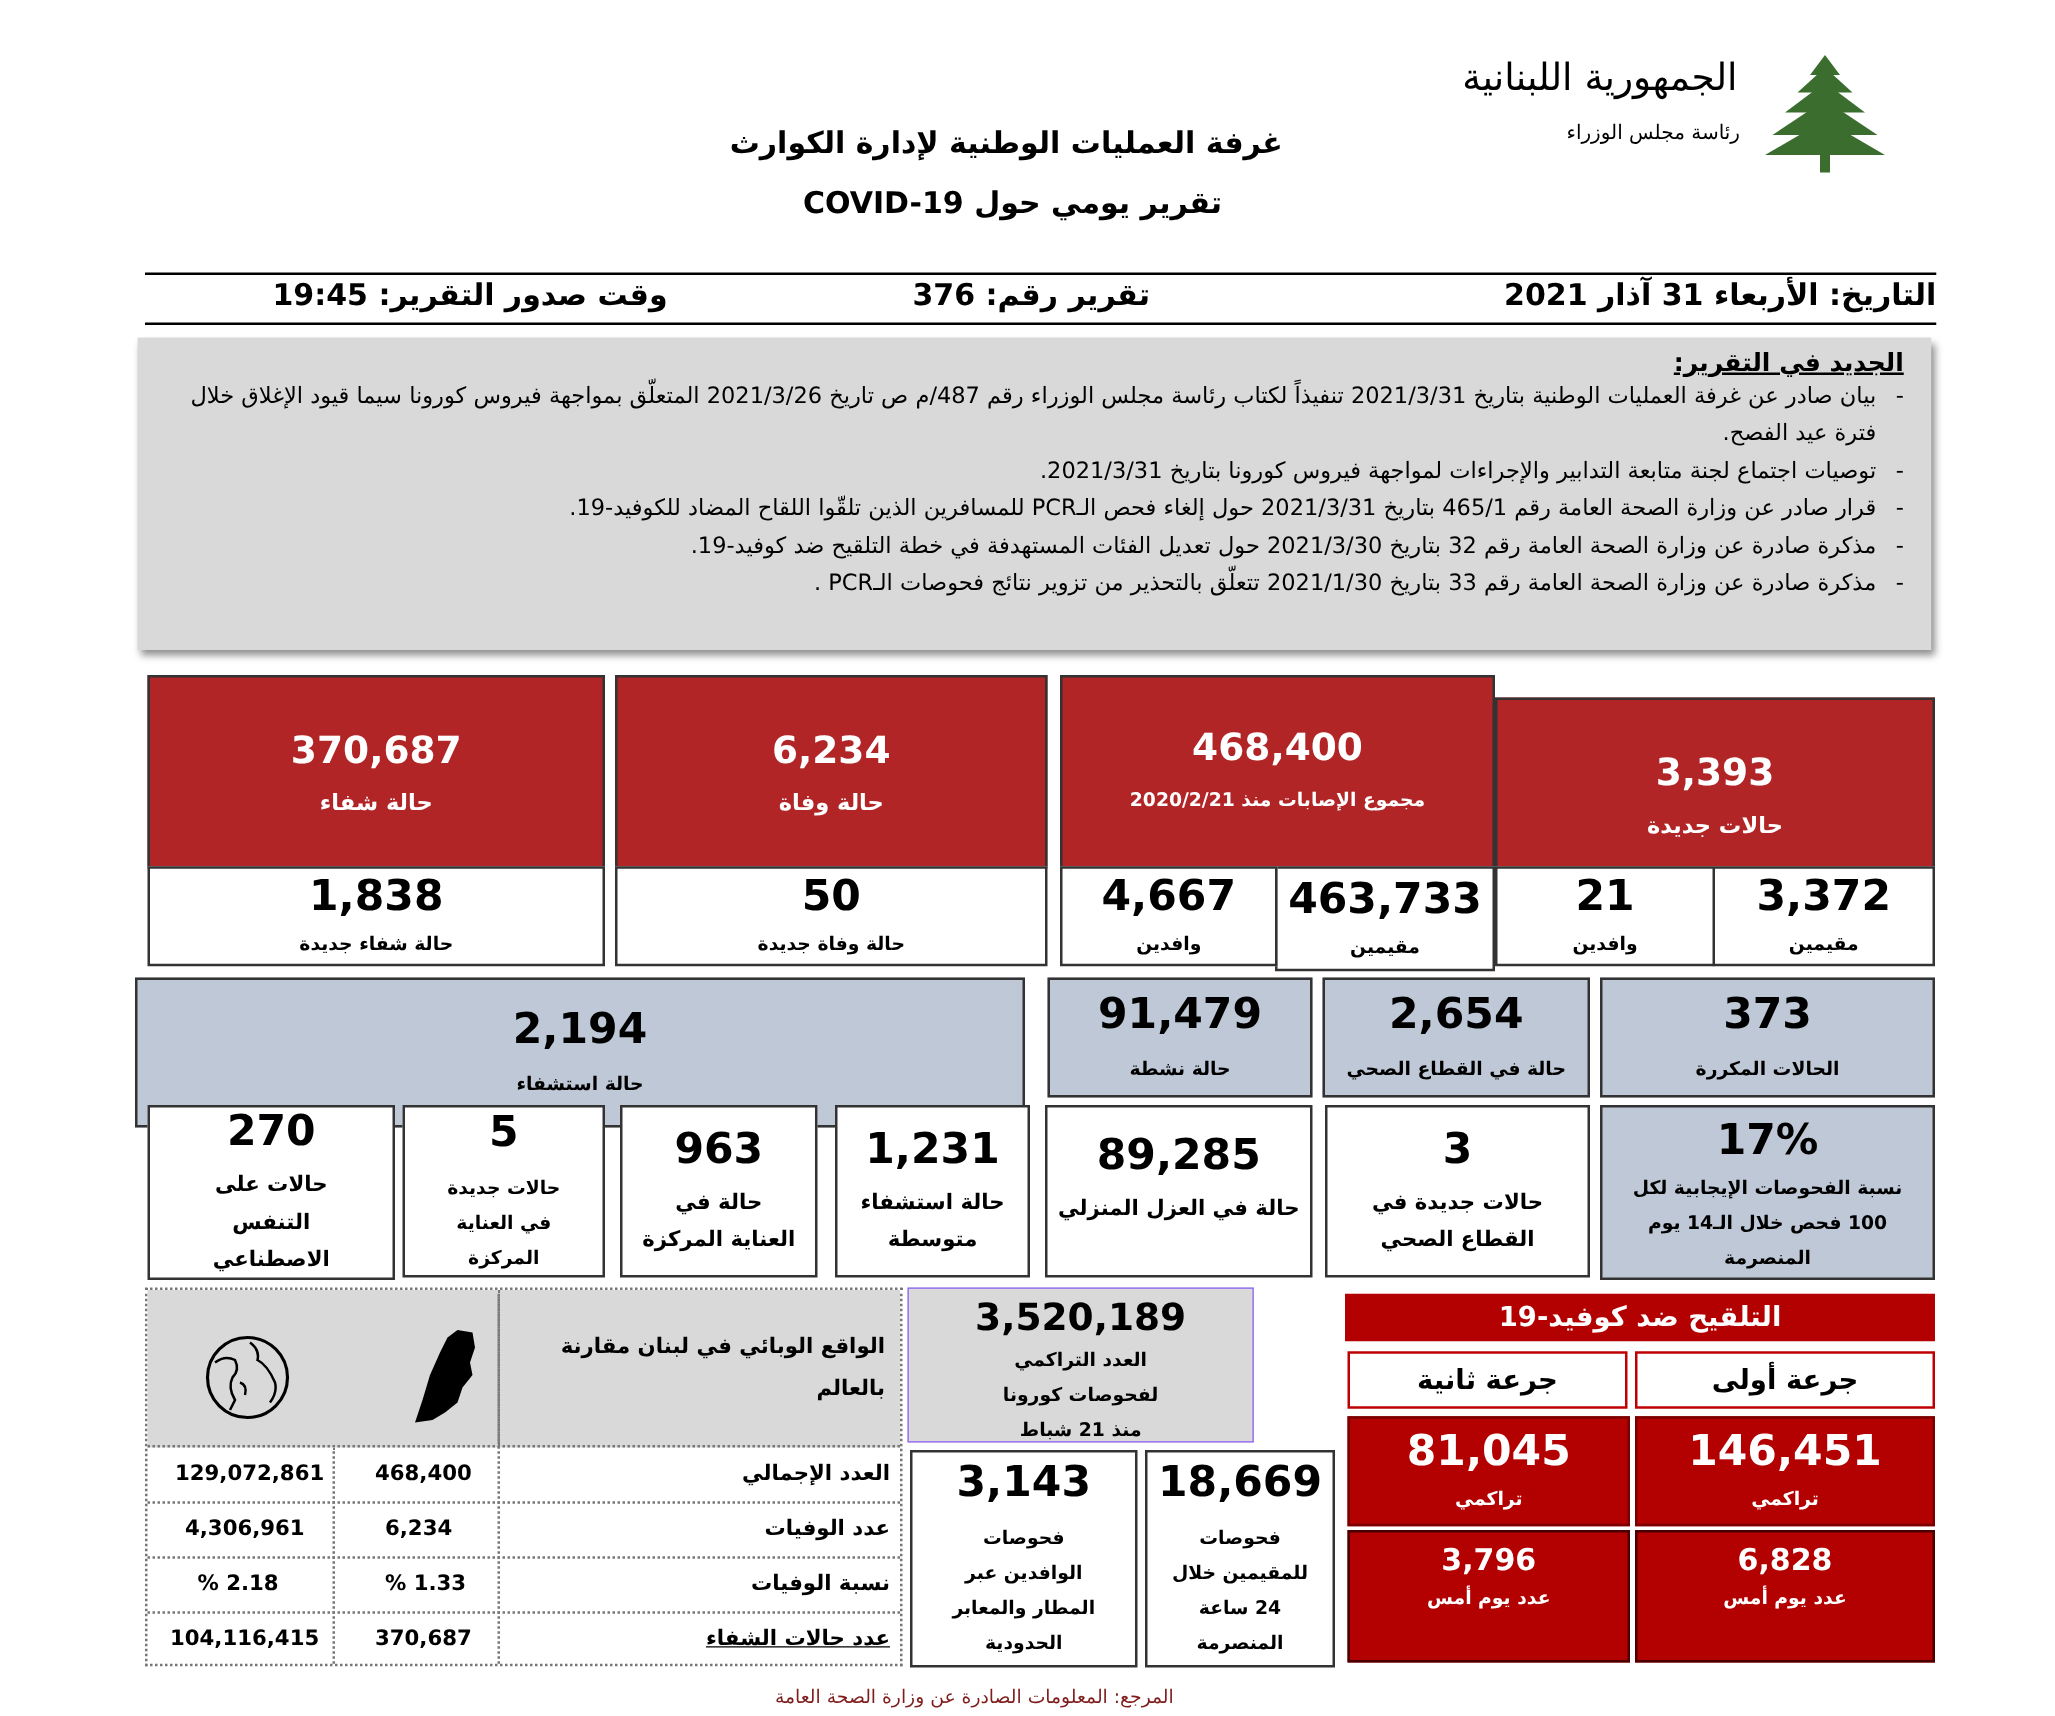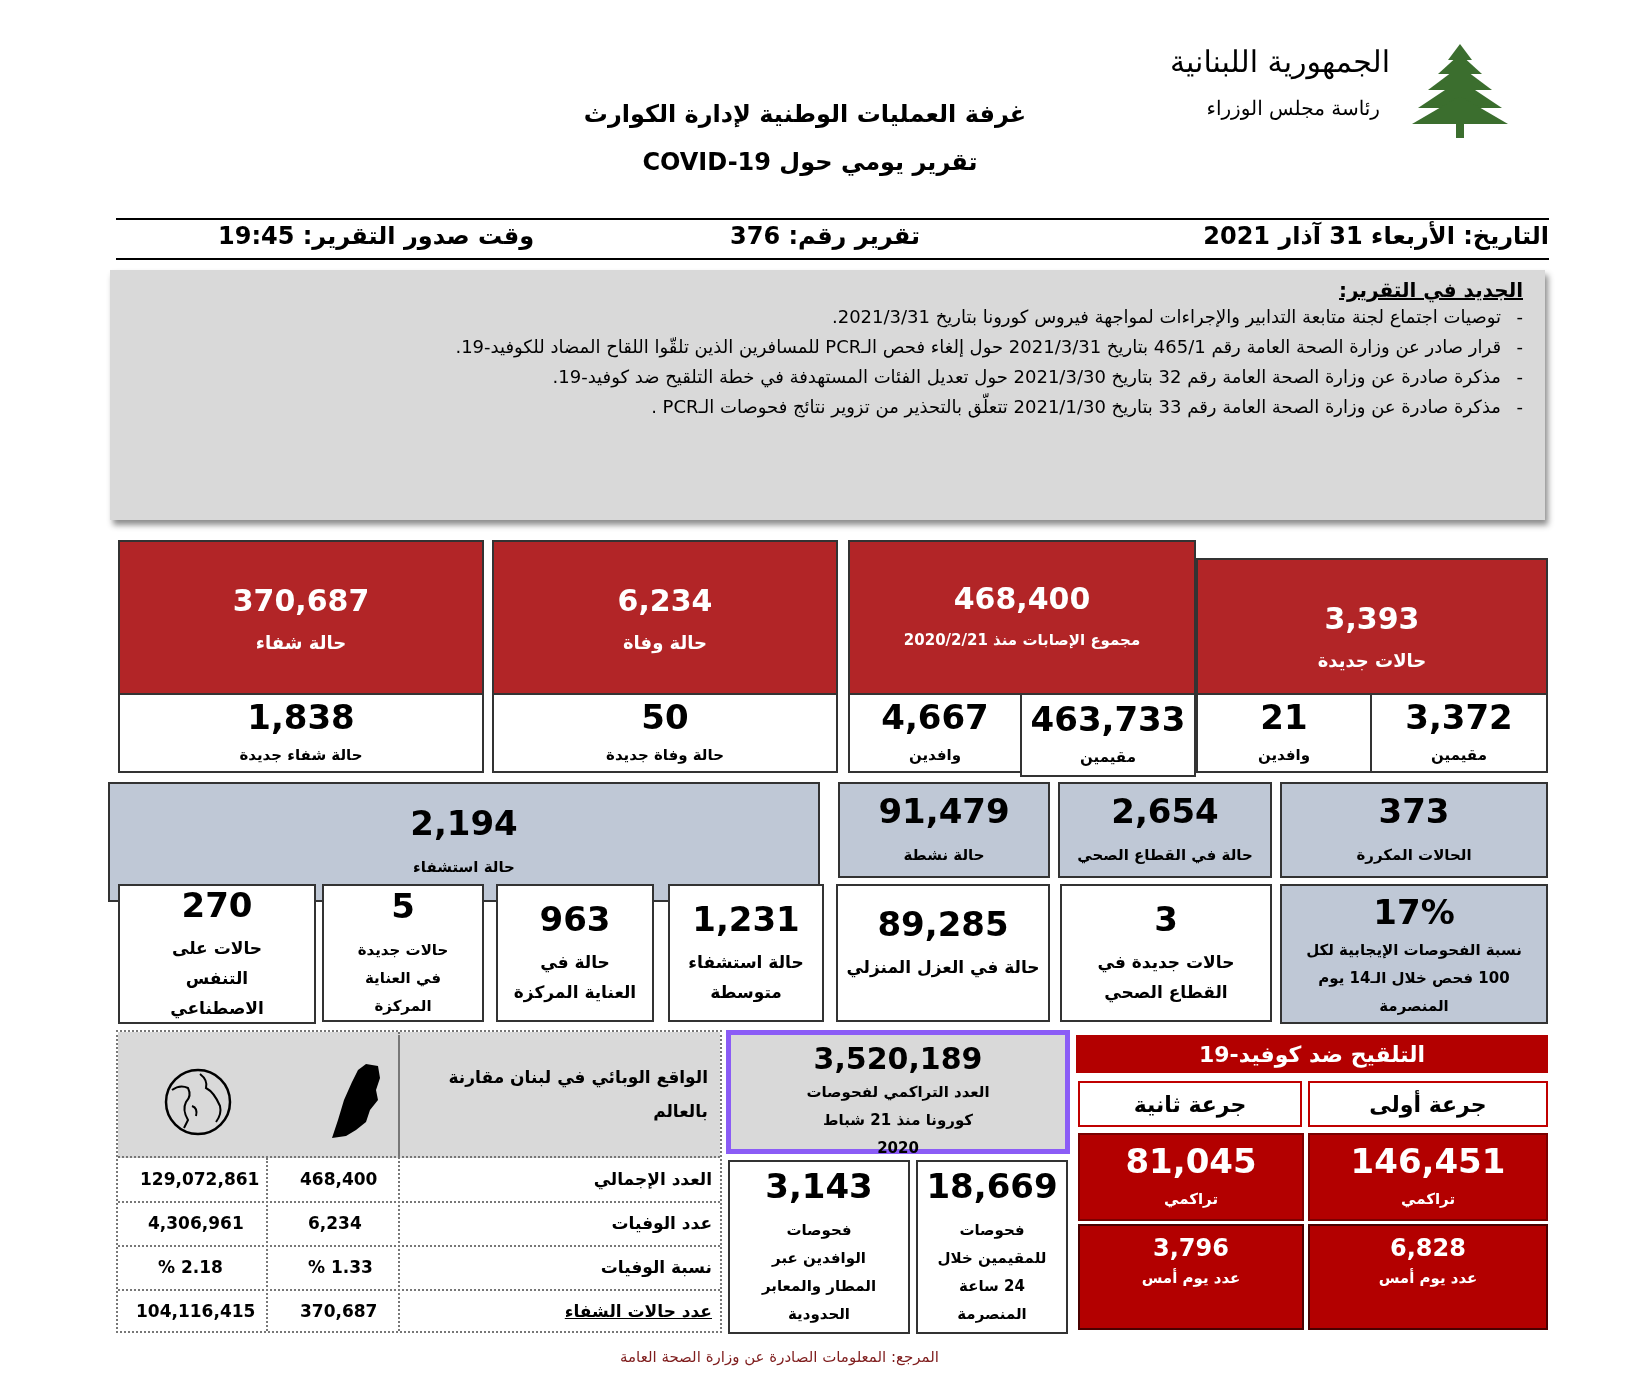--- a/index.html
+++ b/index.html
@@ -3,21 +3,21 @@
 <meta charset="utf-8">
 <style>
   * { box-sizing: border-box; margin: 0; padding: 0; }
   html, body { width: 1644px; height: 1373px; background: #ffffff; overflow: hidden; }
   body { font-family: "DejaVu Sans", "Liberation Sans", sans-serif; color: #000; position: relative; direction: rtl; }
   .abs { position: absolute; }
 
   
   .logo { left: 1220px; top: 40px; width: 290px; height: 100px; }
   .logo-text1 { position: absolute; right: 120px; top: 4px; font-family: "DejaVu Serif", serif; font-size: 30px; white-space: nowrap; }
-  .logo-text2 { position: absolute; right: 130px; top: 56px; font-family: "DejaVu Serif", serif; font-size: 20px; white-space: nowrap; text-align: right; }
+  .logo-text2 { position: absolute; right: 118px; top: 56px; font-family: "DejaVu Serif", serif; font-size: 16px; white-space: nowrap; text-align: right; }
   .cedar { position: absolute; right: 0; top: 0; width: 100px; height: 100px; }
   .title1 { left: 560px; top: 100px; width: 490px; font-size: 24px; font-weight: bold; text-align: center; }
   .title2 { left: 620px; top: 148px; width: 380px; font-size: 24px; font-weight: bold; text-align: center; }
 
   .hline { left: 116px; width: 1433px; height: 2px; background: #000; }
   .meta { top: 222px; font-size: 24px; font-weight: bold; white-space: nowrap; margin-left: 30px; }
 
   
   .news { left: 110px; top: 270px; width: 1435px; height: 250px; background: #d9d9d9; box-shadow: 3px 5px 6px rgba(0,0,0,0.45); padding: 8px 22px 0 20px; }
   .news-title { font-size: 20px; font-weight: bold; text-decoration: underline; }
@@ -72,20 +72,21 @@
 
 <div class="abs hline" style="top:218px"></div>
 <div class="abs meta" style="right:95px">التاريخ: الأربعاء 31 آذار 2021</div>
 <div class="abs meta" style="left:700px">تقرير رقم: 376</div>
 <div class="abs meta" style="left:188px">وقت صدور التقرير: 19:45</div>
 <div class="abs hline" style="top:258px"></div>
 
 <div class="abs news">
   <div class="news-title">الجديد في التقرير:</div>
   <ul>
+    <li>بيان صادر عن غرفة العمليات الوطنية بتاريخ 2021/3/31 تنفيذاً لكتاب رئاسة مجلس الوزراء رقم 487/م ص تاريخ 2021/3/26 المتعلّق بمواجهة فيروس كورونا سيما قيود الإغلاق خلال فترة عيد الفصح.</li>
     <li>توصيات اجتماع لجنة متابعة التدابير والإجراءات لمواجهة فيروس كورونا بتاريخ 2021/3/31.</li>
     <li>قرار صادر عن وزارة الصحة العامة رقم 465/1 بتاريخ 2021/3/31 حول إلغاء فحص الـPCR  للمسافرين الذين تلقّوا اللقاح المضاد للكوفيد-19.</li>
     <li>مذكرة صادرة عن وزارة الصحة العامة رقم 32 بتاريخ 2021/3/30 حول تعديل الفئات المستهدفة في خطة التلقيح ضد كوفيد-19.</li>
     <li>مذكرة صادرة عن وزارة الصحة العامة رقم 33 بتاريخ 2021/1/30 تتعلّق بالتحذير من تزوير نتائج فحوصات الـPCR .</li>
   </ul>
 </div>
 
 <div class="box red" style="left:1196px;top:558px;width:352px;height:155px">
   <div class="num-xl">3,393</div>
   <div class="lbl">حالات جديدة</div>
@@ -206,21 +207,21 @@
     <span style="left:190px">1.33 %</span>
     <span style="left:40px">2.18 %</span>
   </div>
   <div class="cmp-row" style="top:260px;border-bottom:none">
     <span style="right:8px;text-decoration:underline">عدد حالات الشفاء</span>
     <span style="left:182px">370,687</span>
     <span style="left:18px">104,116,415</span>
   </div>
 </div>
 
-<div class="box grey" style="left:726px;top:1030px;width:344px;height:124px;border:5px solid #8b5cf6;justify-content:flex-start;padding-top:6px">
+<div class="box grey" style="left:726px;top:1030px;width:277px;height:124px;border:1px solid #8b5cf6;justify-content:flex-start;padding-top:6px">
   <div class="num-xl">3,520,189</div>
   <div class="lbl-s" style="margin-top:2px;padding:0 70px">العدد التراكمي لفحوصات كورونا منذ 21 شباط 2020</div>
 </div>
 <div class="box white" style="left:916px;top:1160px;width:152px;height:174px">
   <div class="num-l">18,669</div>
   <div class="lbl-s" style="padding:0 12px">فحوصات للمقيمين خلال 24 ساعة المنصرمة</div>
 </div>
 <div class="box white" style="left:728px;top:1160px;width:182px;height:174px">
   <div class="num-l">3,143</div>
   <div class="lbl-s" style="padding:0 23px">فحوصات الوافدين عبر المطار والمعابر الحدودية</div>

